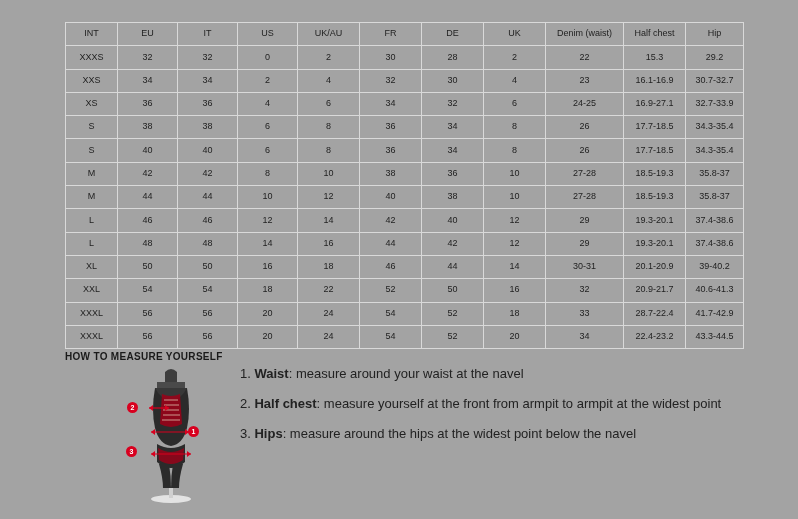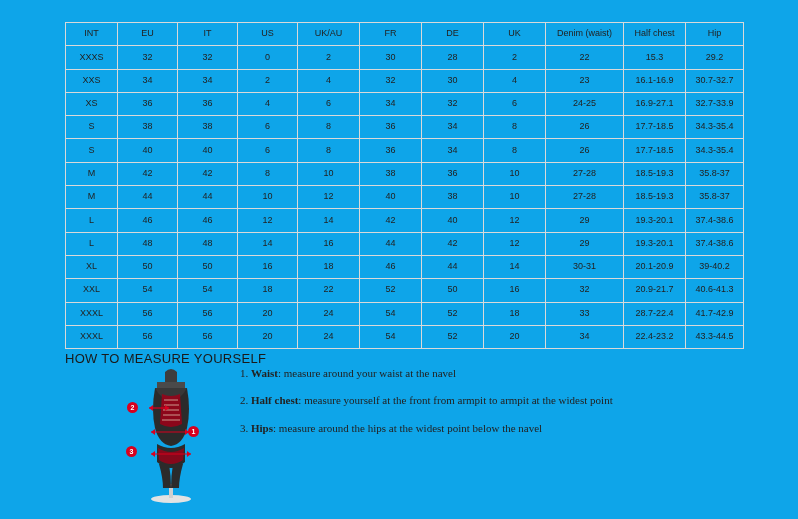--- a/index.html
+++ b/index.html
@@ -8,21 +8,21 @@
     width: 798px; height: 519px;
     background: #ffffff;
     font-family: "Liberation Sans", sans-serif;
     color: #1a1a1a;
   }
   #page {
     position: relative;
     width: 798px;
     height: 519px;
     overflow: hidden;
-    background: #0ea5e9;
+    background: #a3a3a3;
   }
 
   
   .table-wrap {
     position: absolute;
     left: 65px;
     top: 22px;
     width: 668px;
   }
   table.size-table {
@@ -57,22 +57,22 @@
   .c7 { width: 62px; }
   .c8 { width: 78px; }
   .c9 { width: 62px; }
   .c10 { width: 58px; }
 
   
   .measure-title {
     position: absolute;
     left: 65px;
     top: 351px;
-    font-size: 13px;
-    font-weight: normal;
+    font-size: 10px;
+    font-weight: bold;
     letter-spacing: 0.3px;
     color: #1a1a1a;
   }
   .measure-block {
     position: absolute;
     left: 65px;
     top: 366px;
     width: 560px;
     height: 140px;
   }
@@ -83,26 +83,25 @@
     width: 130px;
     height: 140px;
   }
   .notes {
     position: absolute;
     left: 175px;
     top: 0px;
     width: 400px;
   }
   .note {
-    font-size: 11px;
+    font-size: 13px;
     line-height: 1.3;
     color: #222;
     margin-bottom: 13px;
     white-space: nowrap;
-    font-family: Liberation Serif, serif;
   }
   .note b { font-weight: bold; }
 
   
   .marker {
     position: absolute;
     width: 11px;
     height: 11px;
     border-radius: 50%;
     background: #d8001f;

